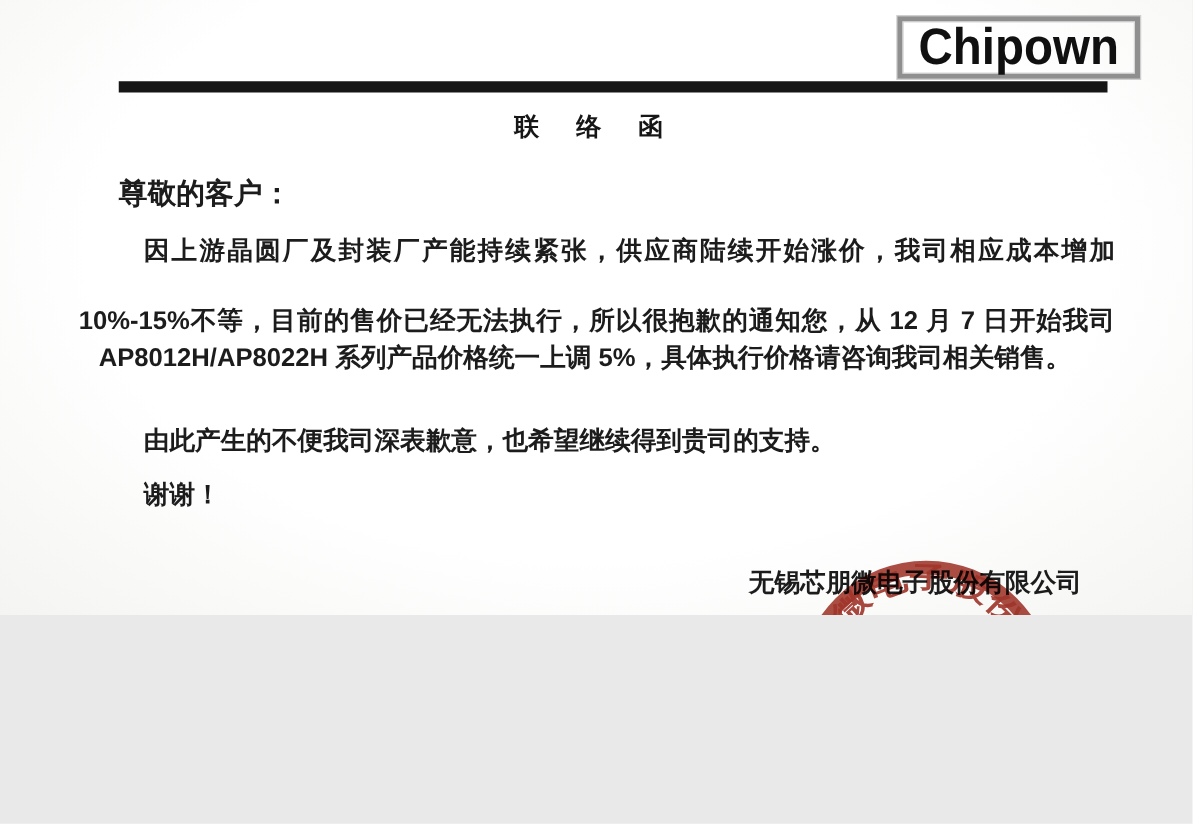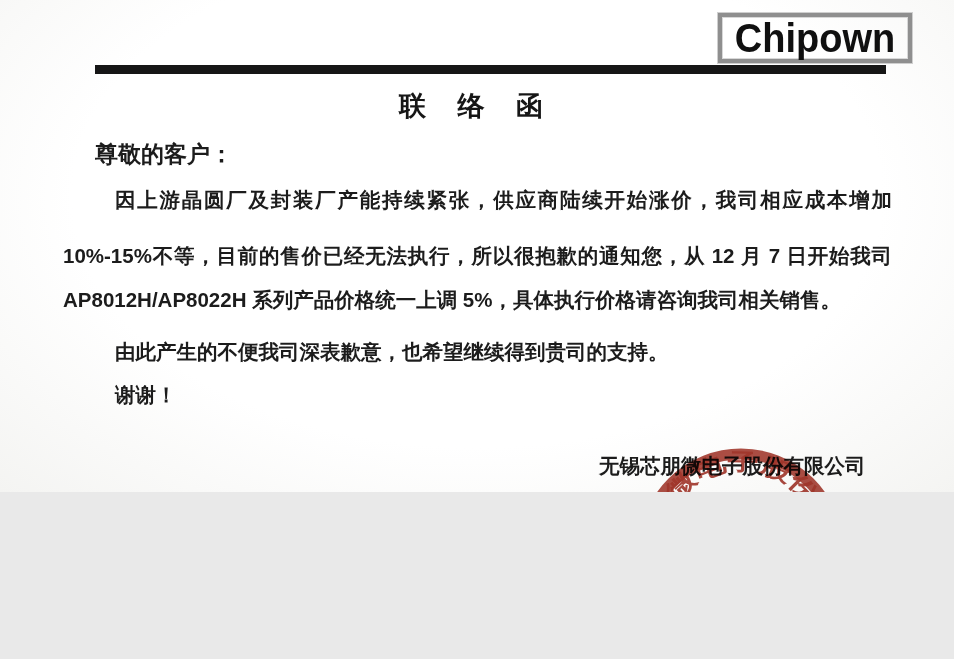--- a/index.html
+++ b/index.html
@@ -19,27 +19,27 @@
     box-shadow:0 0 0 1px #cfcfcf, inset 0 0 0 1px #d8d8d8;
     display:flex;align-items:center;justify-content:center;
   }
   .logo-text{
     font-size:38px;font-weight:800;letter-spacing:0px;color:#101010;
     transform:scaleY(1.08);line-height:1;
   }
   .top-bar{left:95px;top:65px;width:791px;height:9px;background:#161616;}
   
   .title{left:0;top:88px;width:954px;text-align:center;
-    font-size:27px;font-weight:700;letter-spacing:12px;color:#161616;}
+    font-size:20px;font-weight:700;letter-spacing:12px;color:#161616;}
   .salutation{left:95px;top:139px;font-size:23px;font-weight:700;}
   .bodyline{left:63px;width:829px;font-size:20.5px;font-weight:700;white-space:nowrap;}
   .just{text-align:justify;text-align-last:justify;white-space:normal;}
   .l1{top:186px;text-indent:52px;}
   .l2{top:242px;}
-  .l3{top:286px;}
+  .l3{top:272px;margin-left:16px;}
   .l4{top:338px;text-indent:52px;}
   .l5{top:381px;text-indent:52px;}
   .sig-company{left:599px;top:452px;font-size:20.5px;font-weight:700;white-space:nowrap;}
   .sig-date{left:651px;top:498px;font-size:24px;font-weight:700;white-space:nowrap;}
   
   .seal-svg{left:0;top:0;mix-blend-mode:multiply;pointer-events:none;}
   
   .wm-text{left:766px;top:601px;font-size:20px;font-weight:700;color:#8e8e8e;
     letter-spacing:0.5px;text-shadow:0 0 1.5px rgba(142,142,142,.7);white-space:nowrap;}
   .wm-icon{left:704px;top:594px;}

